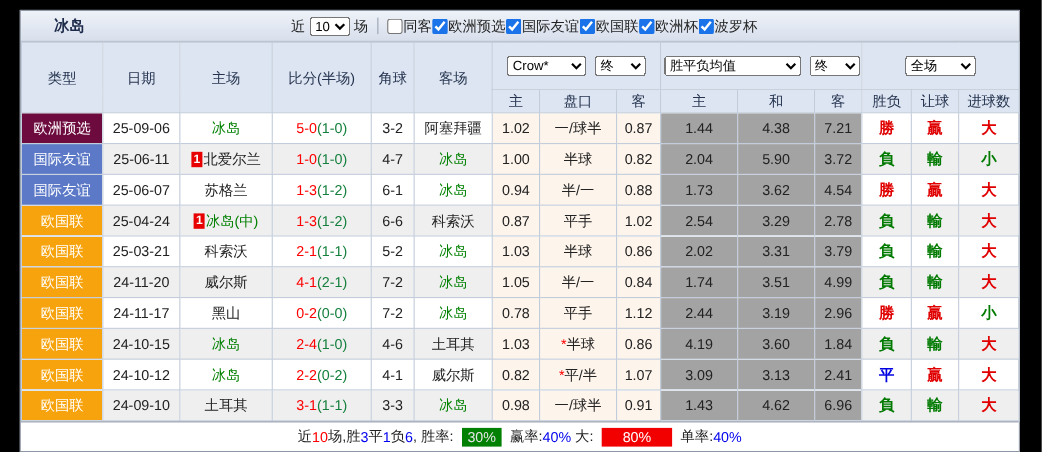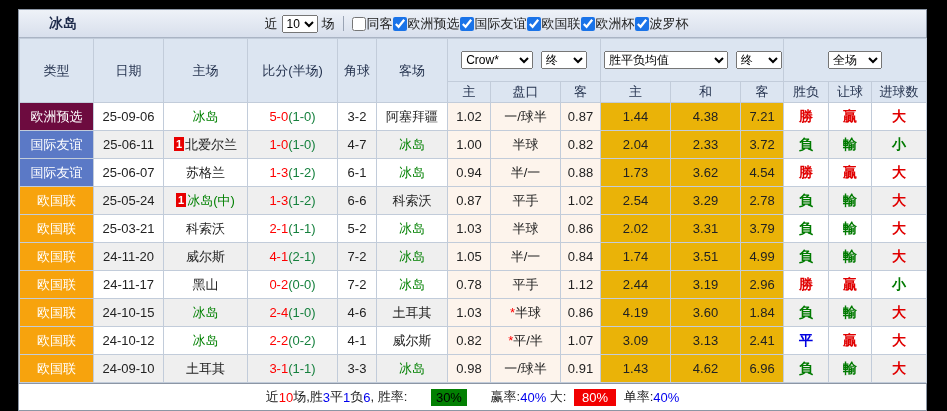--- a/index.html
+++ b/index.html
@@ -25,21 +25,21 @@
   
   table{border-collapse:collapse;table-layout:fixed;width:907px}
   th,td{border:1px solid #c2ccda;text-align:center;overflow:hidden;white-space:nowrap;padding:0 1px}
   thead th{background:#dce5f1;color:#25334f;font-weight:normal;font-size:13px}
   thead tr.grp-row th{height:23px}
   thead tr.sub-row th{height:20px}
   thead select{font-size:12px;margin:12px 2px}
   tbody td{height:27px;font-size:13px}
   tbody tr:nth-child(even){background:#efefef}
   .c-asia{background:#fdf4ec}
-  .c-eu{background:#eab308}
+  .c-eu{background:#a3a3a3}
   .lg-maroon{background:#6d0b3f;color:#fff}
   .lg-blue{background:#5b79c6;color:#fff}
   .lg-orange{background:#f7a30d;color:#fff}
   .team-green{color:#008000}
   .c-score{color:#f00}
   .ht-score{color:#15803d}
   .star{color:#f00}
   .badge1{
     display:inline-block;background:#e80000;color:#fff;font-size:11px;font-weight:bold;
     line-height:14px;padding:0 2px;margin-right:1px;vertical-align:1px
@@ -51,22 +51,22 @@
   .res-blue{color:#0000e0}
   
   .summary{
     height:26px;display:flex;align-items:center;justify-content:center;
     border-top:1px solid #8c96a5;background:#fff;white-space:pre;font-size:13px
   }
   .summary span{white-space:pre}
   .seg-plain{color:#222}
   .seg-red{color:#f00}
   .seg-blue{color:#0000ee}
-  .seg-badge-green{background:#028002;color:#000000;padding:1px 5px;margin:0 20px}
-  .seg-badge-red{background:#f20000;color:#fff;padding:1px 8px;margin:12px 4px}
+  .seg-badge-green{background:#028002;color:#e5e5e5;padding:1px 5px;margin:0 4px}
+  .seg-badge-red{background:#f20000;color:#fff;padding:1px 19px;margin:12px 4px}
   .accent-bar{height:6px;background:#1e8ed7;margin-top:2px}
 </style>
 </head>
 <body>
 
 <div class="stage">
   <div class="widget">
 
     <div class="titlebar">
       <span class="page-title">冰岛</span>
@@ -142,21 +142,21 @@
           </th>
           <th colspan="3">
             <select style="width:124px">
               <option>胜平负均值</option>
             </select>
             <select style="width:46px">
               <option>终</option>
             </select>
           </th>
           <th colspan="3">
-            <select style="width:54px">
+            <select style="width:64px">
               <option>全场</option>
             </select>
           </th>
         </tr>
         <tr class="sub-row">
           <th>主</th>
           <th>盘口</th>
           <th>客</th>
           <th>主</th>
           <th>和</th>
@@ -211,21 +211,21 @@
     <td>4-7</td>
     <td>
       <span class="team-green">冰岛</span>
     </td>
     <td class="c-asia">1.00</td>
     <td class="c-asia">
       <span class="star"></span><span>半球</span>
     </td>
     <td class="c-asia">0.82</td>
     <td class="c-eu">2.04</td>
-    <td class="c-eu">2.33</td>
+    <td class="c-eu">5.90</td>
     <td class="c-eu">3.72</td>
     <td class="c-res">
       <span class="res-green">負</span>
     </td>
     <td class="c-res">
       <span class="res-green">輸</span>
     </td>
     <td class="c-res">
       <span class="res-green">小</span>
     </td>
@@ -258,21 +258,21 @@
     <td class="c-res">
       <span class="res-red">贏</span>
     </td>
     <td class="c-res">
       <span class="res-red">大</span>
     </td>
   </tr>
 
   <tr>
     <td class="lg-orange">欧国联</td>
-    <td>25-05-24</td>
+    <td>25-04-24</td>
     <td>
       <span class="badge1">1</span><span class="team-green">冰岛(中)</span>
     </td>
     <td class="c-score">
       <span>1-3</span><span class="ht-score">(1-2)</span>
     </td>
     <td>6-6</td>
     <td>
       <span>科索沃</span>
     </td>

